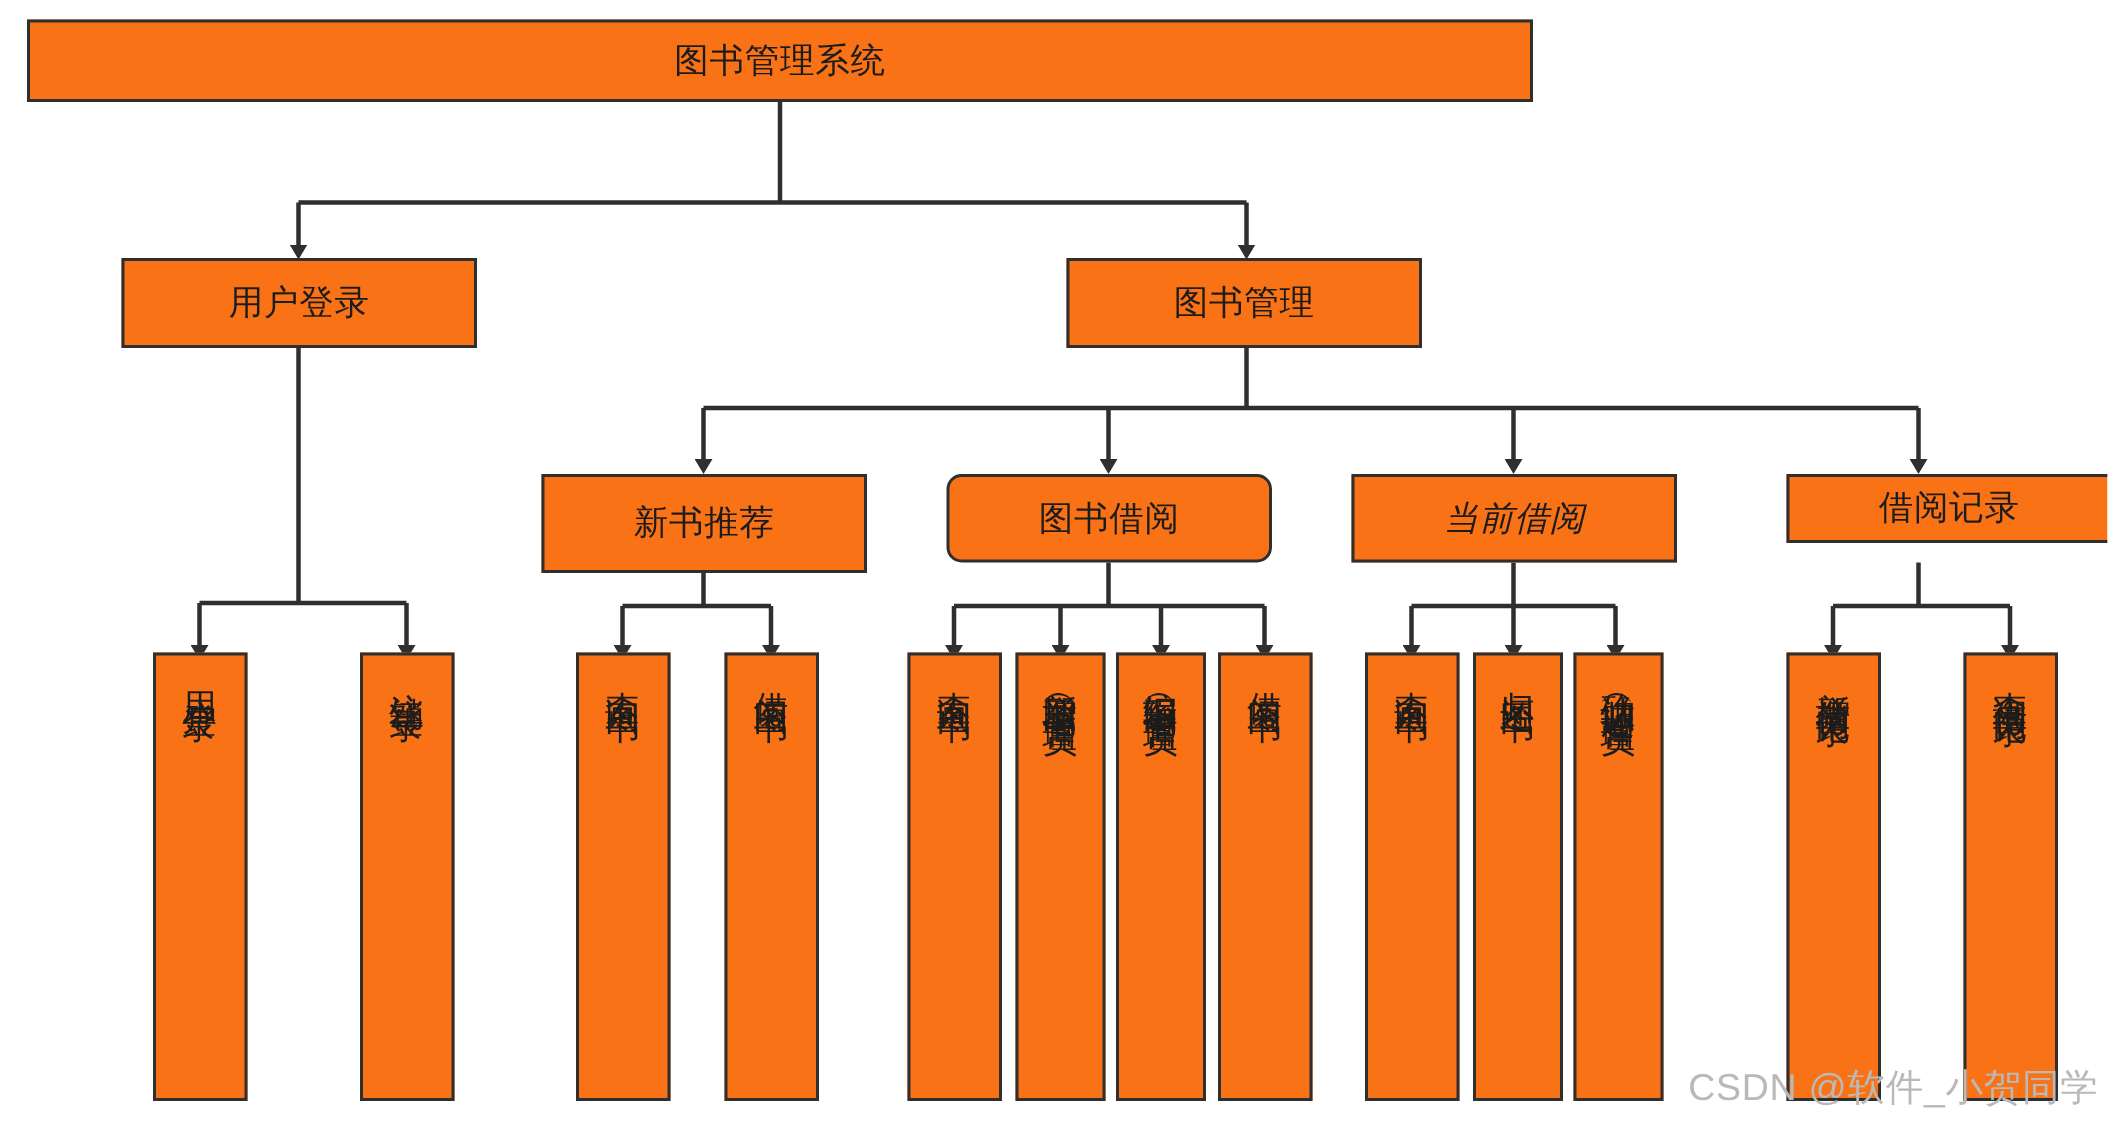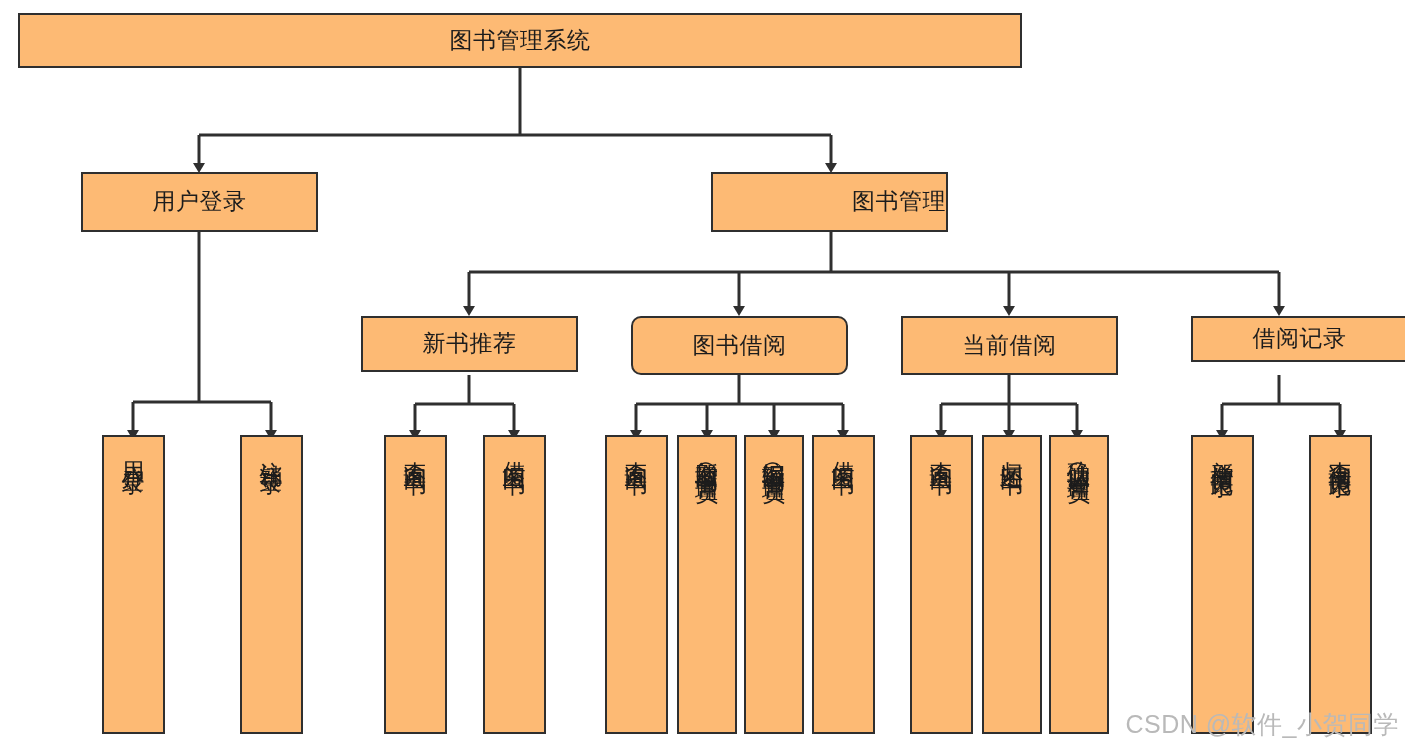--- a/index.html
+++ b/index.html
@@ -23,21 +23,21 @@
     left: 0;
     top: 0;
     width: 1405px;
     height: 747px;
     pointer-events: none;
   }
   .node {
     position: absolute;
     box-sizing: border-box;
     border: 2px solid #2f2f2f;
-    background: #fdba74;
+    background: #f97316;
     display: flex;
     align-items: center;
     justify-content: center;
     color: #1c1c1c;
   }
   .node .label {
     display: block;
     text-align: center;
     line-height: 1.18;
     letter-spacing: 0.5px;
@@ -130,31 +130,31 @@
     </g>
   </svg>
 
   <div class="node root horizontal" style="left:18px; top:13px; width:1004px; height:55px;">
     <span class="label">图书管理系统</span>
   </div>
 
   <div class="node horizontal" style="left:81px; top:172px; width:237px; height:60px;">
     <span class="label">用户登录</span>
   </div>
-  <div class="node horizontal" style="left:711px; top:172px; width:237px; height:60px;justify-content:flex-end;">
+  <div class="node horizontal" style="left:711px; top:172px; width:237px; height:60px;">
     <span class="label">图书管理</span>
   </div>
 
-  <div class="node horizontal" style="left:361px; top:316px; width:217px; height:56px;">
+  <div class="node horizontal" style="left:361px; top:316px; width:217px; height:66px;">
     <span class="label">新书推荐</span>
   </div>
   <div class="node horizontal" style="left:631px; top:316px; width:217px; height:59px;border-radius:10px;">
     <span class="label">图书借阅</span>
   </div>
-  <div class="node horizontal" style="left:901px; top:316px; width:217px; height:59px;">
+  <div class="node horizontal" style="left:901px; top:316px; width:217px; height:59px;font-style:italic;">
     <span class="label">当前借阅</span>
   </div>
   <div class="node horizontal" style="left:1191px; top:316px; width:217px; height:46px;">
     <span class="label">借阅记录</span>
   </div>
 
   <div class="node vertical" style="left:102px; top:435px; width:63px; height:299px;">
     <span class="label">用户登录</span>
   </div>
   <div class="node vertical" style="left:240px; top:435px; width:63px; height:299px;">

